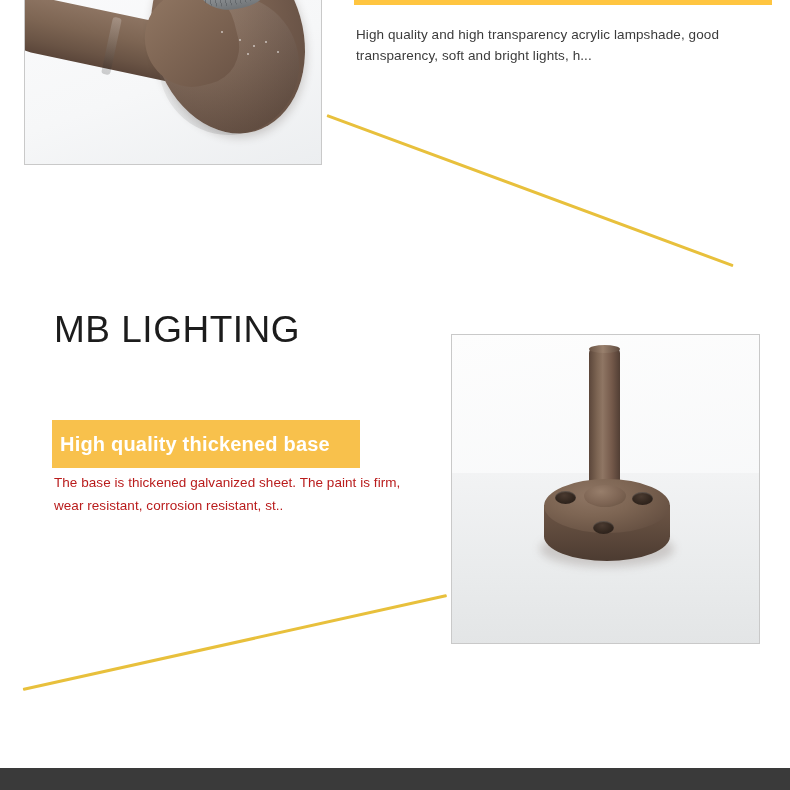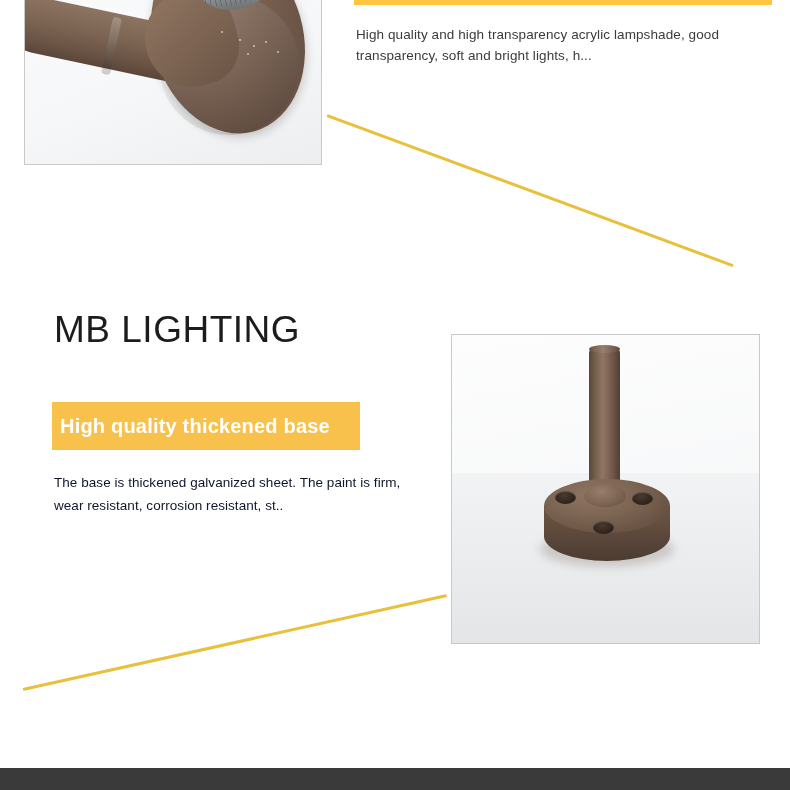--- a/index.html
+++ b/index.html
@@ -101,21 +101,21 @@
     font-size: 27px;
     font-weight: bold;
     color: #111111;
     letter-spacing: 0.3px;
     line-height: 32px;
     white-space: nowrap;
   }
   .feature-banner {
     position: absolute;
     left: 52px;
-    top: 402px;
+    top: 420px;
     width: 308px;
     height: 48px;
     background: #f8c14c;
     display: flex;
     align-items: center;
   }
   .feature-banner-label {
     margin-left: 8px;
     font-size: 20px;
     font-weight: bold;
@@ -123,21 +123,21 @@
     letter-spacing: 0.2px;
     white-space: nowrap;
   }
   .feature-desc {
     position: absolute;
     left: 54px;
     top: 471px;
     width: 350px;
     font-size: 13.5px;
     line-height: 23px;
-    color: #0f172a;
+    color: #b91c1c;
     letter-spacing: 0.05px;
   }
 
   
   .bottom-bar {
     position: absolute;
     left: 0;
     top: 768px;
     width: 790px;
     height: 22px;

